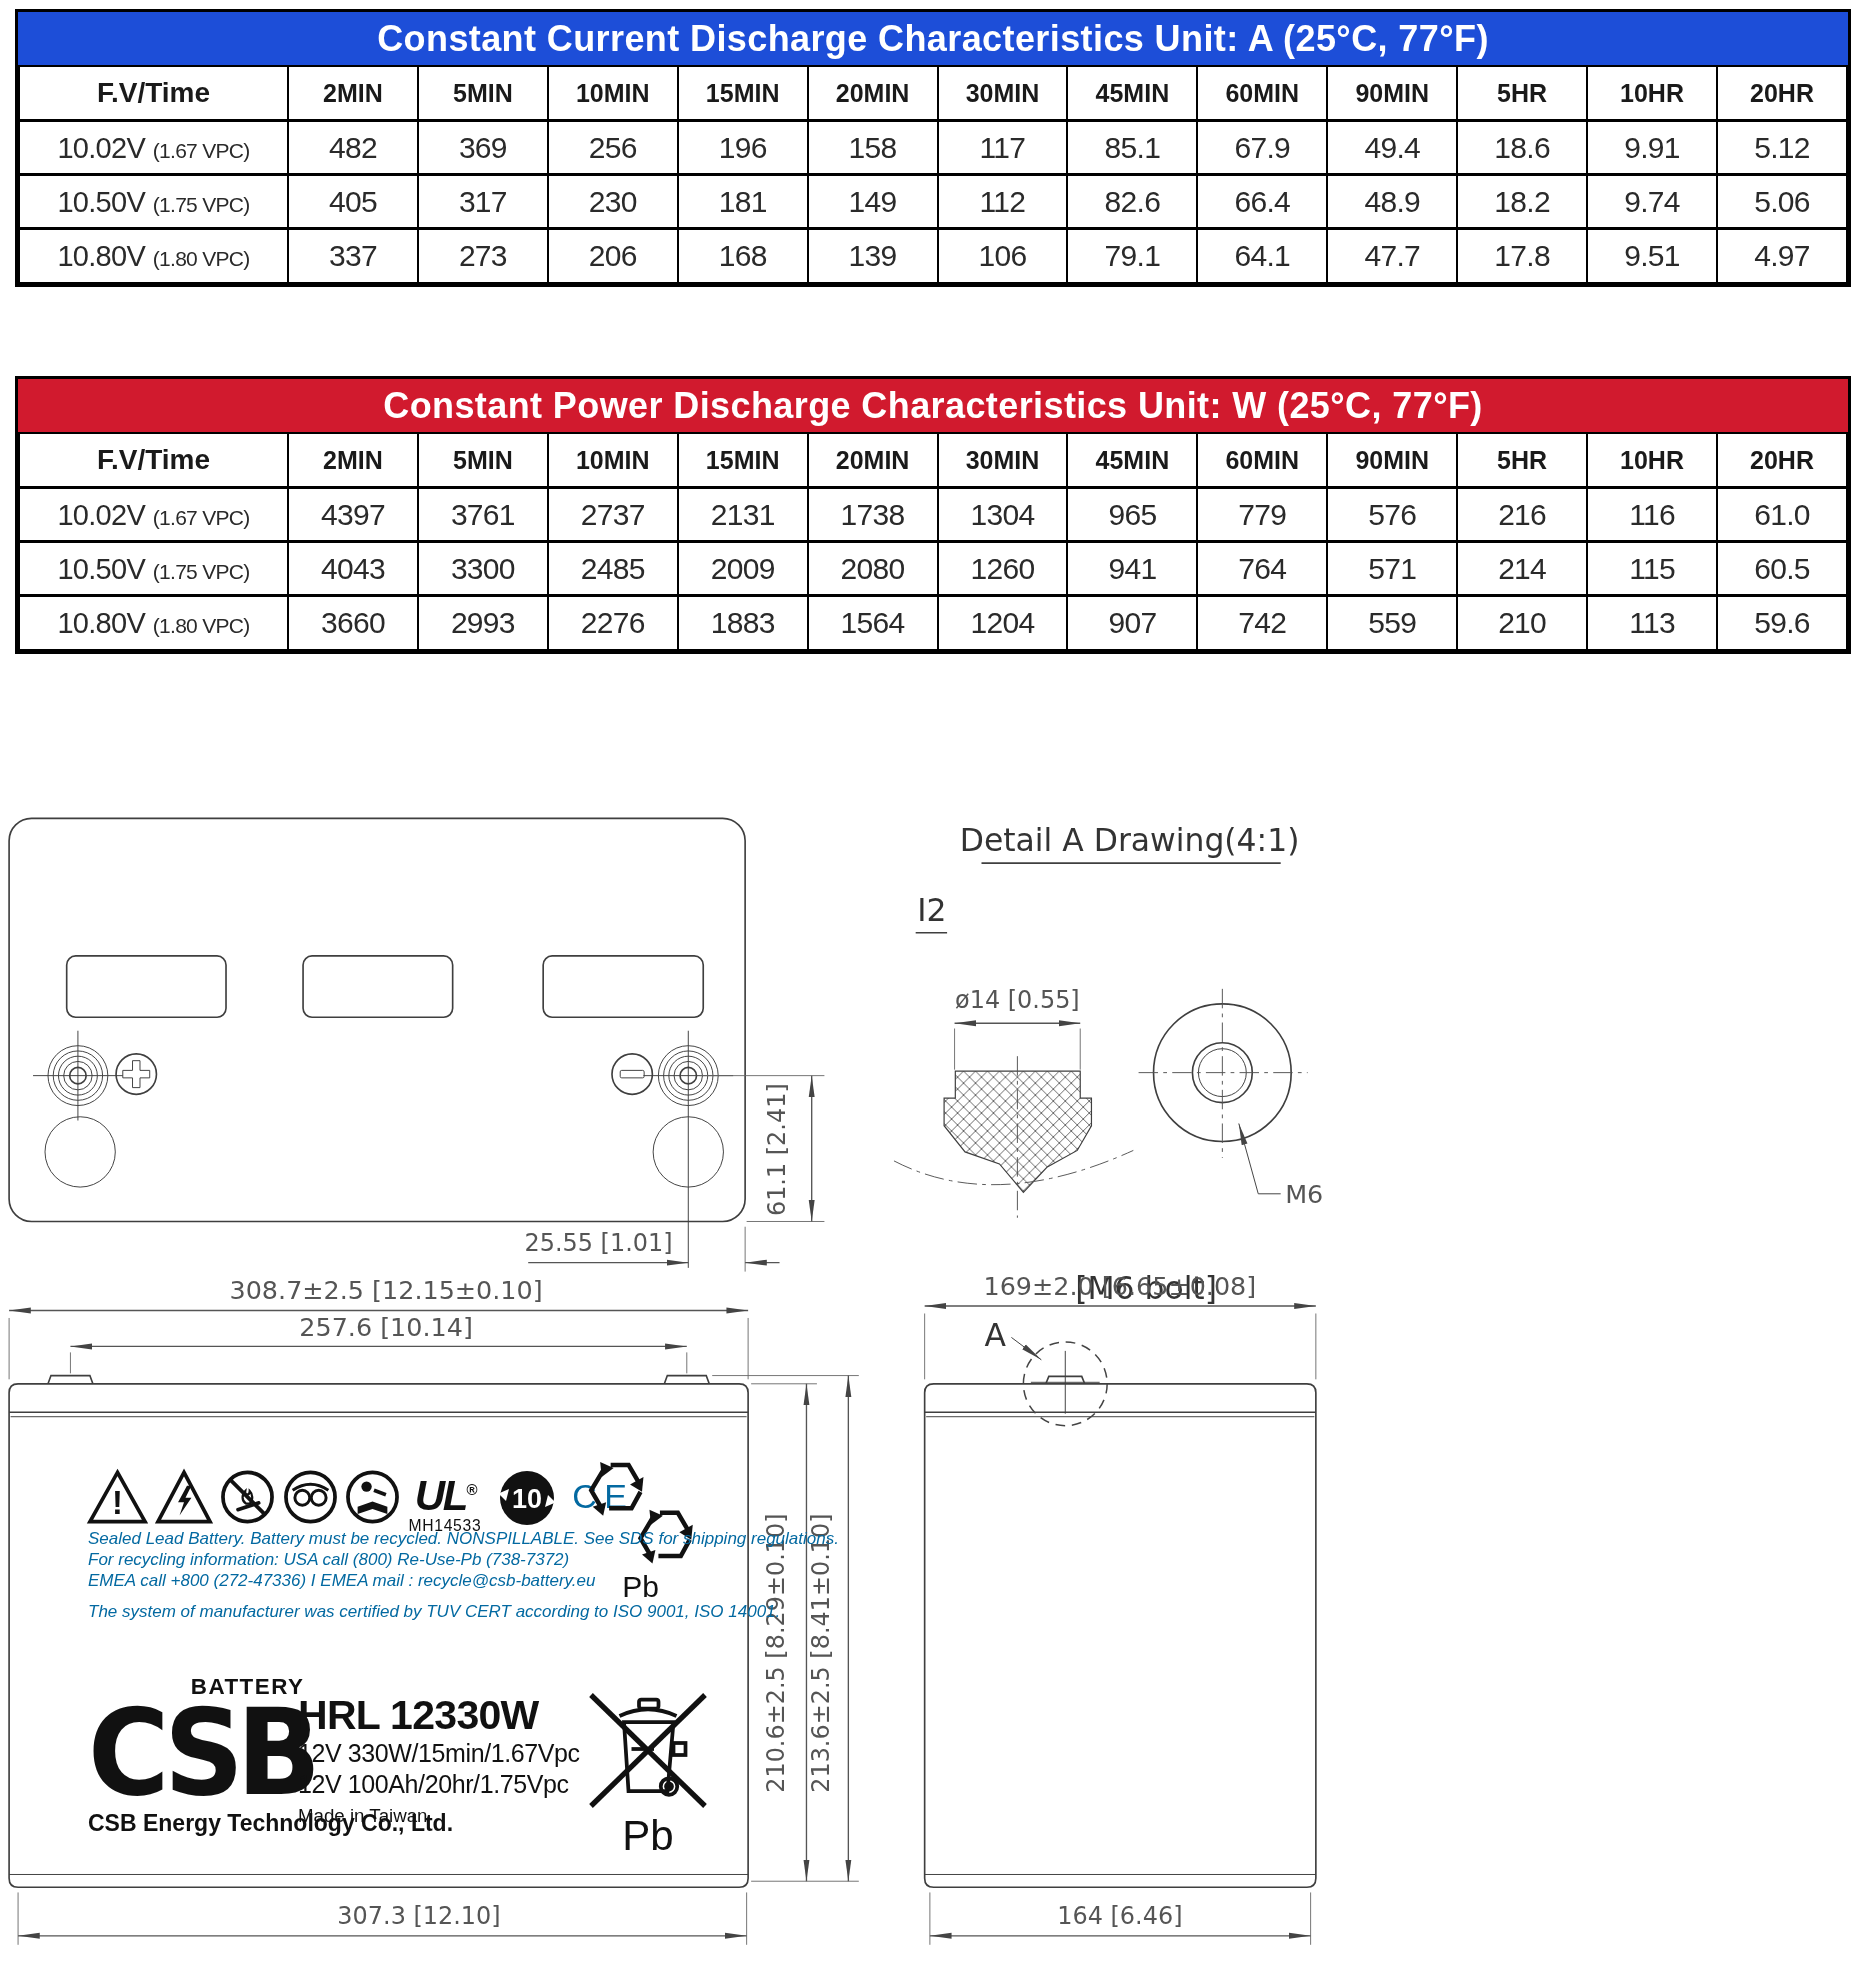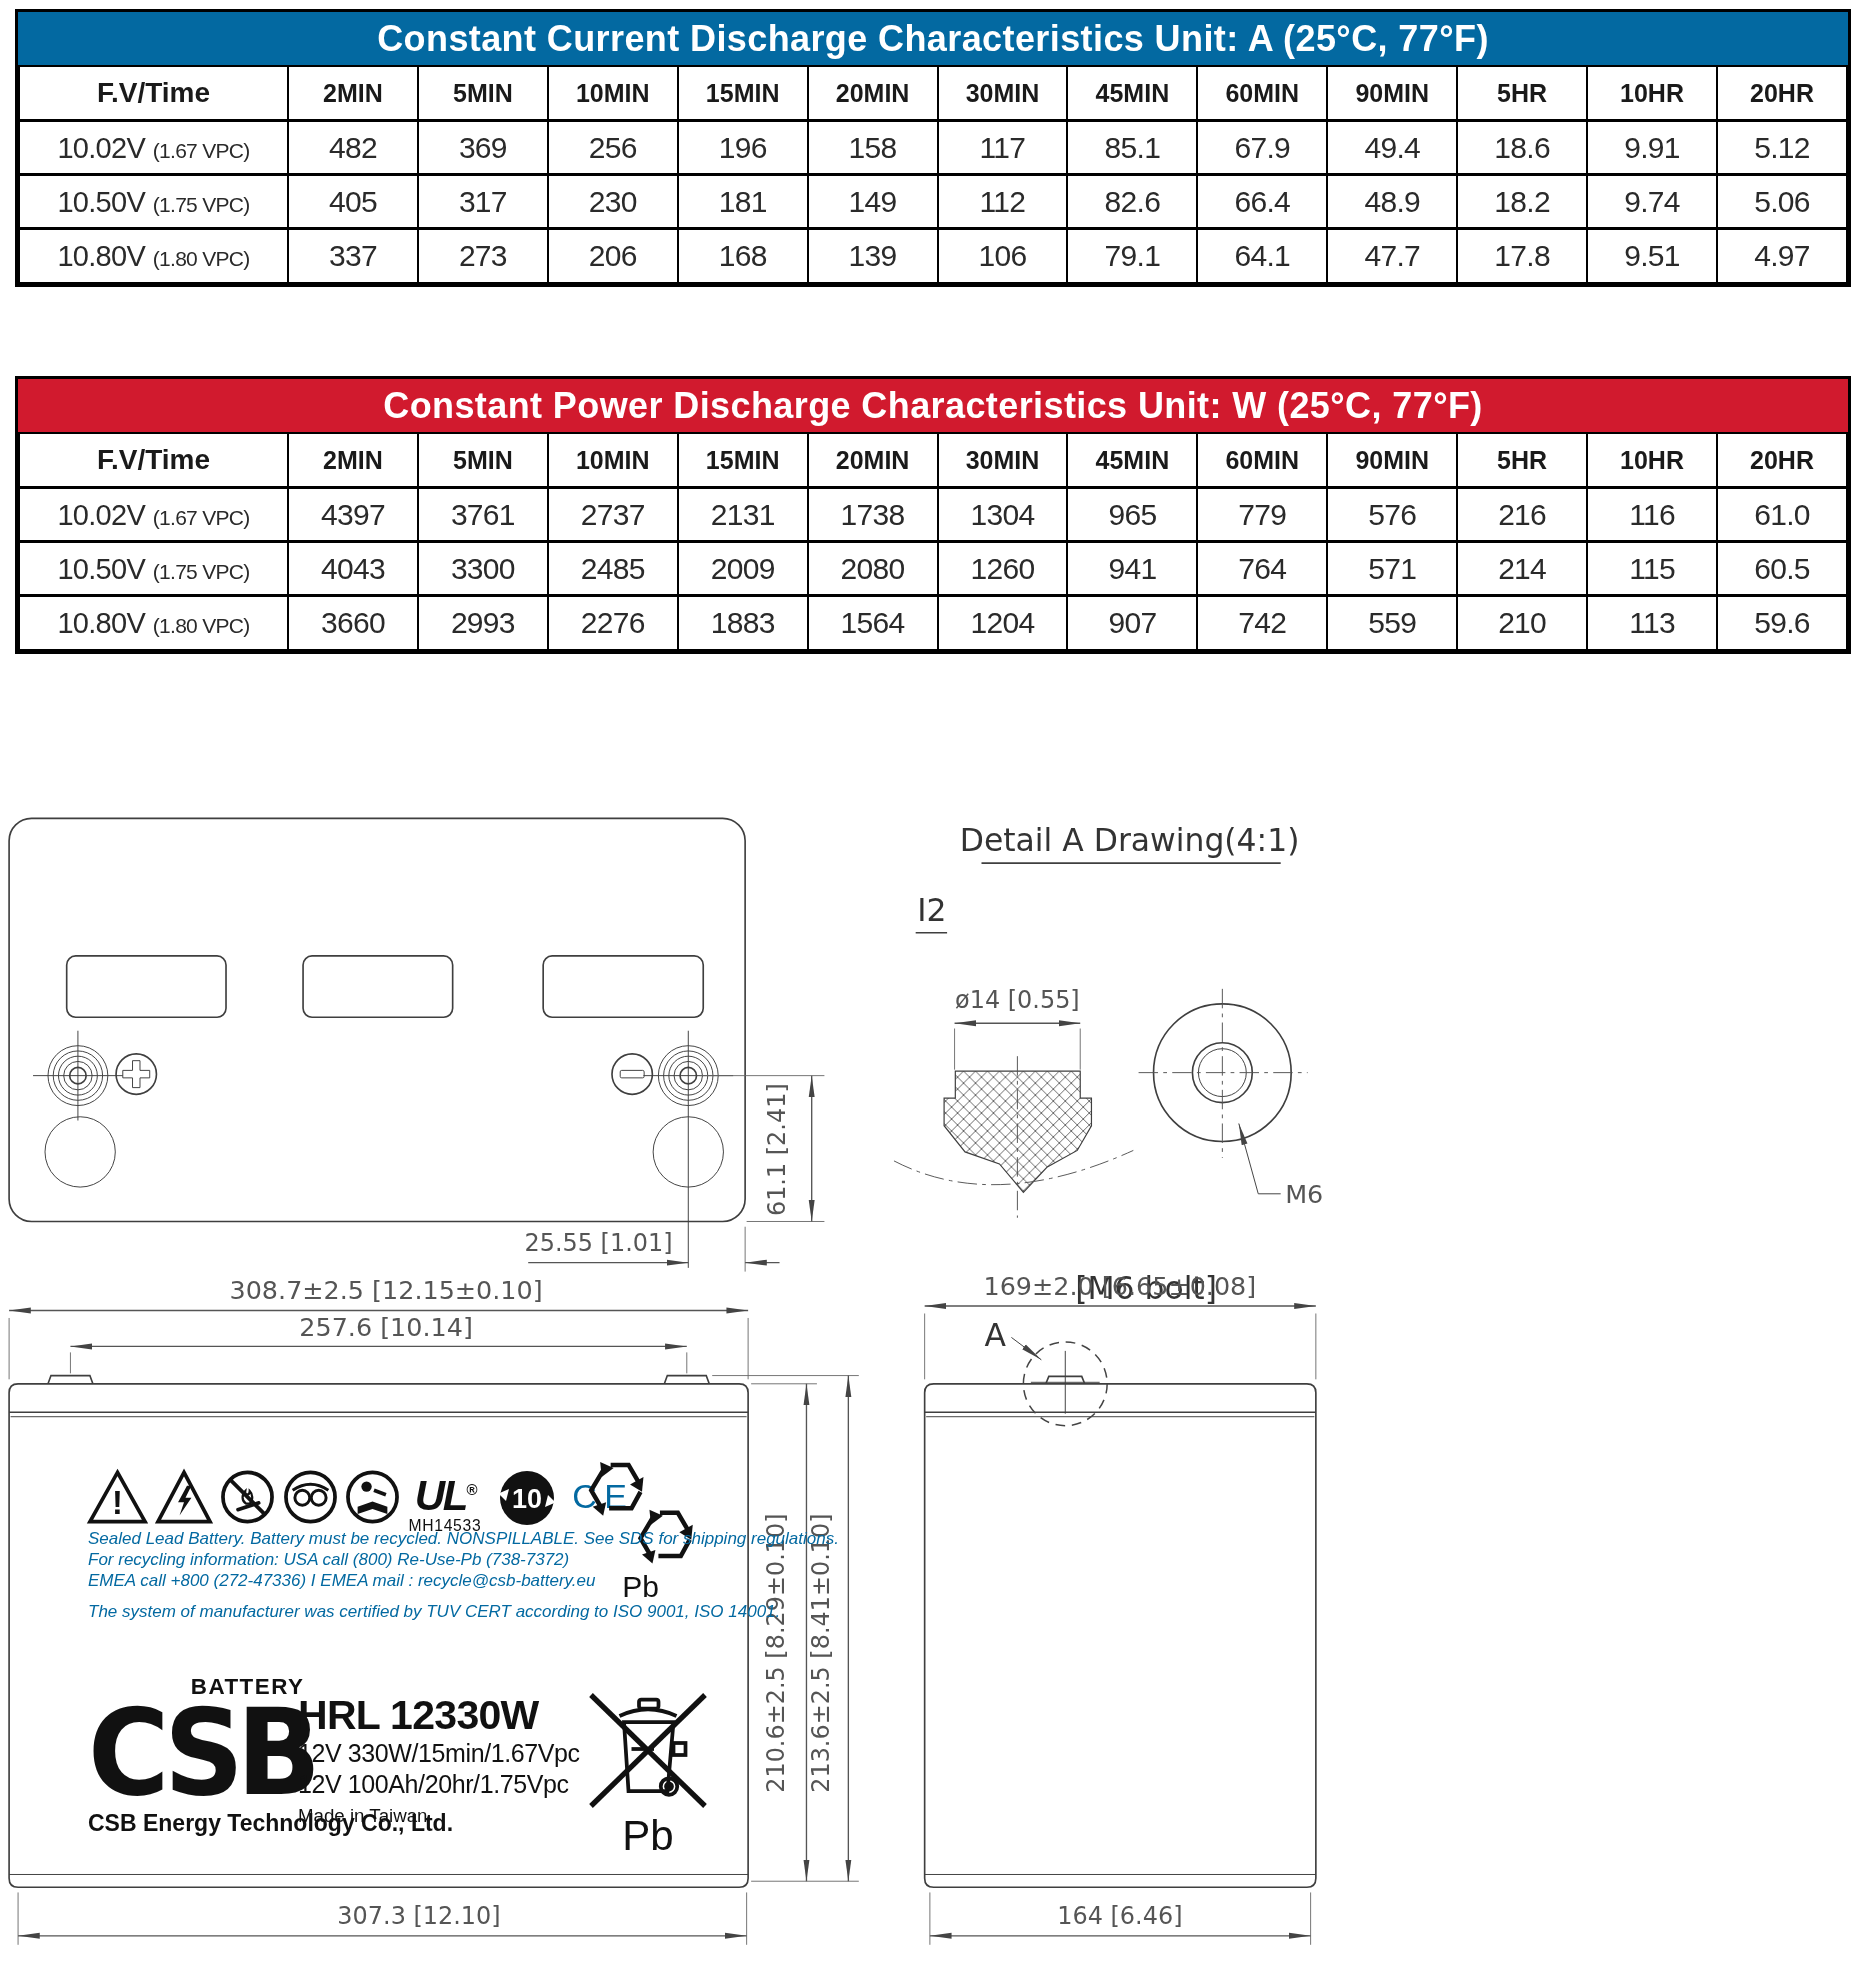--- a/index.html
+++ b/index.html
@@ -52,21 +52,21 @@
   #model-name{font-size:41px;font-weight:bold;letter-spacing:-0.7px;line-height:46px;}
   #model-spec1,#model-spec2{font-size:25px;line-height:31px;letter-spacing:-0.4px;}
   #model-origin{font-size:18.7px;margin-top:4.5px;}
   #bin-block{left:585px;top:1677px;width:126px;text-align:center;}
   #pb-big{font-size:42px;color:#111;line-height:42px;}
 </style>
 </head>
 <body>
 
 <div class="table-box" style="top:9px;">
-  <div class="title-bar" style="background:#0369a1;">
+  <div class="title-bar" style="background:#1d4ed8;">
     <span>Constant Current Discharge Characteristics Unit: A (25°C, 77°F)</span>
   </div>
   <table>
     <colgroup>
         <col class="c0">
         <col>
         <col>
         <col>
         <col>
         <col>

